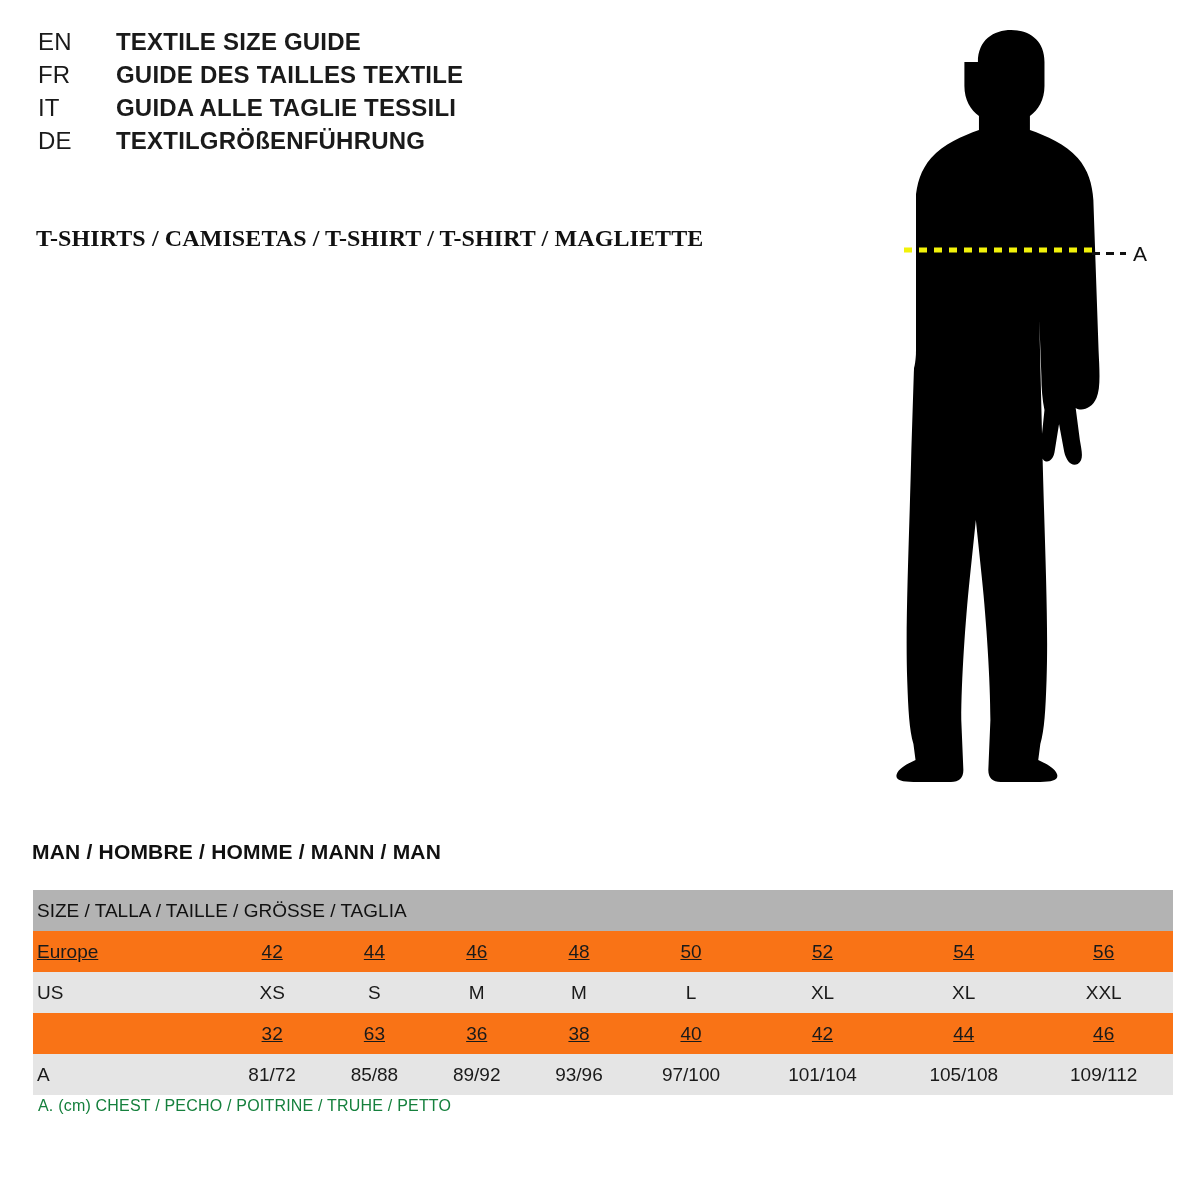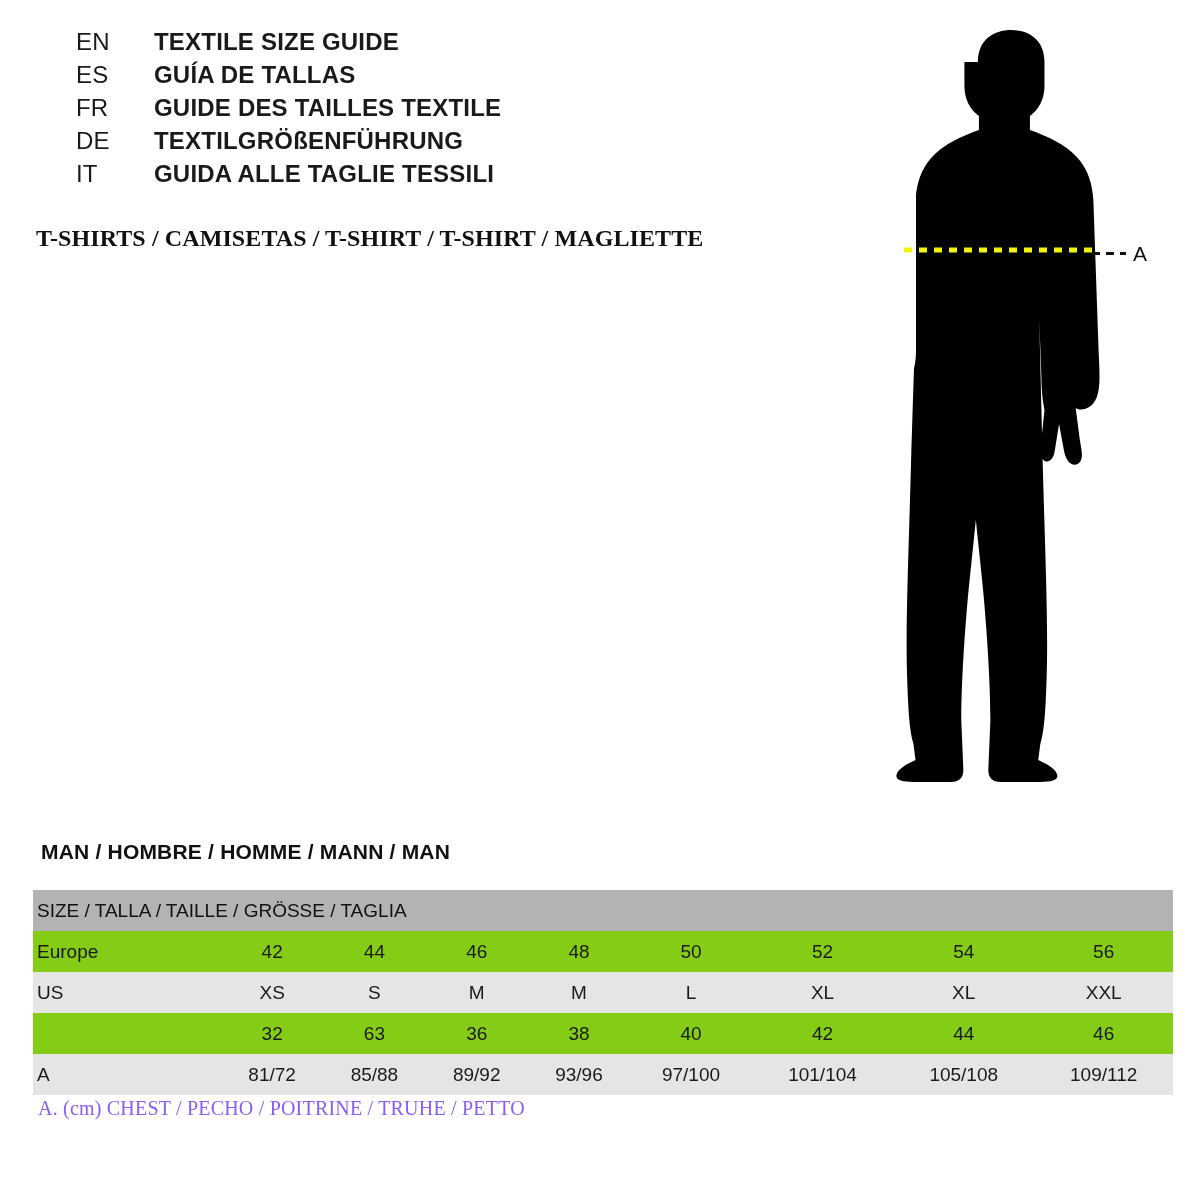--- a/index.html
+++ b/index.html
@@ -25,21 +25,20 @@
   .lang-block {
     position: absolute;
     left: 38px;
     top: 28px;
     width: 720px;
   }
   .lang-row {
     display: flex;
     align-items: baseline;
     height: 33px;
-    margin-left: 38px;
   }
   .lang-code {
     width: 78px;
     font-size: 24px;
     letter-spacing: 0.2px;
     color: #1a1a1a;
   }
   .lang-text {
     font-size: 24px;
     letter-spacing: 0.2px;
@@ -87,21 +86,21 @@
     left: 252px;
     top: 232px;
     width: 34px;
     height: 3px;
     background: repeating-linear-gradient(to right, #111111 0 8px, transparent 8px 14px);
   }
 
   
   .man-title {
     position: absolute;
-    left: 41px;
+    left: 32px;
     top: 840px;
     font-size: 21px;
     font-weight: bold;
     letter-spacing: 0.2px;
     color: #111111;
   }
   table.size-table {
     position: absolute;
     left: 33px;
     top: 890px;
@@ -118,66 +117,62 @@
   .hdr-row td {
     background: #b3b3b3;
     height: 32px;
     font-size: 19px;
     color: #111111;
   }
   .row-dark td {
     background: #e5e5e5;
   }
   .row-light td {
-    background: #84cc16;
+    background: #f97316;
+    text-decoration: underline;
   }
   .cell-label {
     padding-left: 11px;
     text-align: left;
     white-space: nowrap;
   }
   .cell-val {
     text-align: center;
     margin-top: 12px;
   }
   .footnote {
     position: absolute;
     left: 38px;
     top: 1097px;
-    font-size: 20px;
-    color: #8b5cf6;
-    letter-spacing: 0.2px;
-    font-family: Liberation Serif, serif;
+    font-size: 16px;
+    color: #15803d;
+    letter-spacing: 0.2px;
   }
 </style>
 </head>
 <body>
 
 <div class="page">
 
   <div class="lang-block">
     <div class="lang-row">
       <span class="lang-code">EN</span>
       <span class="lang-text">TEXTILE SIZE GUIDE</span>
     </div>
     <div class="lang-row">
-      <span class="lang-code">ES</span>
-      <span class="lang-text">GUÍA DE TALLAS</span>
-    </div>
-    <div class="lang-row">
       <span class="lang-code">FR</span>
       <span class="lang-text">GUIDE DES TAILLES TEXTILE</span>
     </div>
     <div class="lang-row">
+      <span class="lang-code">IT</span>
+      <span class="lang-text">GUIDA ALLE TAGLIE TESSILI</span>
+    </div>
+    <div class="lang-row">
       <span class="lang-code">DE</span>
       <span class="lang-text">TEXTILGRÖßENFÜHRUNG</span>
-    </div>
-    <div class="lang-row">
-      <span class="lang-code">IT</span>
-      <span class="lang-text">GUIDA ALLE TAGLIE TESSILI</span>
     </div>
   </div>
 
   <div class="category-block">
     <div class="category-line">T-SHIRTS / CAMISETAS / T-SHIRT / T-SHIRT / MAGLIETTE</div>
   </div>
 
   <div class="figure-wrap">
     <svg class="figure-svg" width="340" height="780" viewBox="0 0 340 780">
       <path fill="#000000" d="

